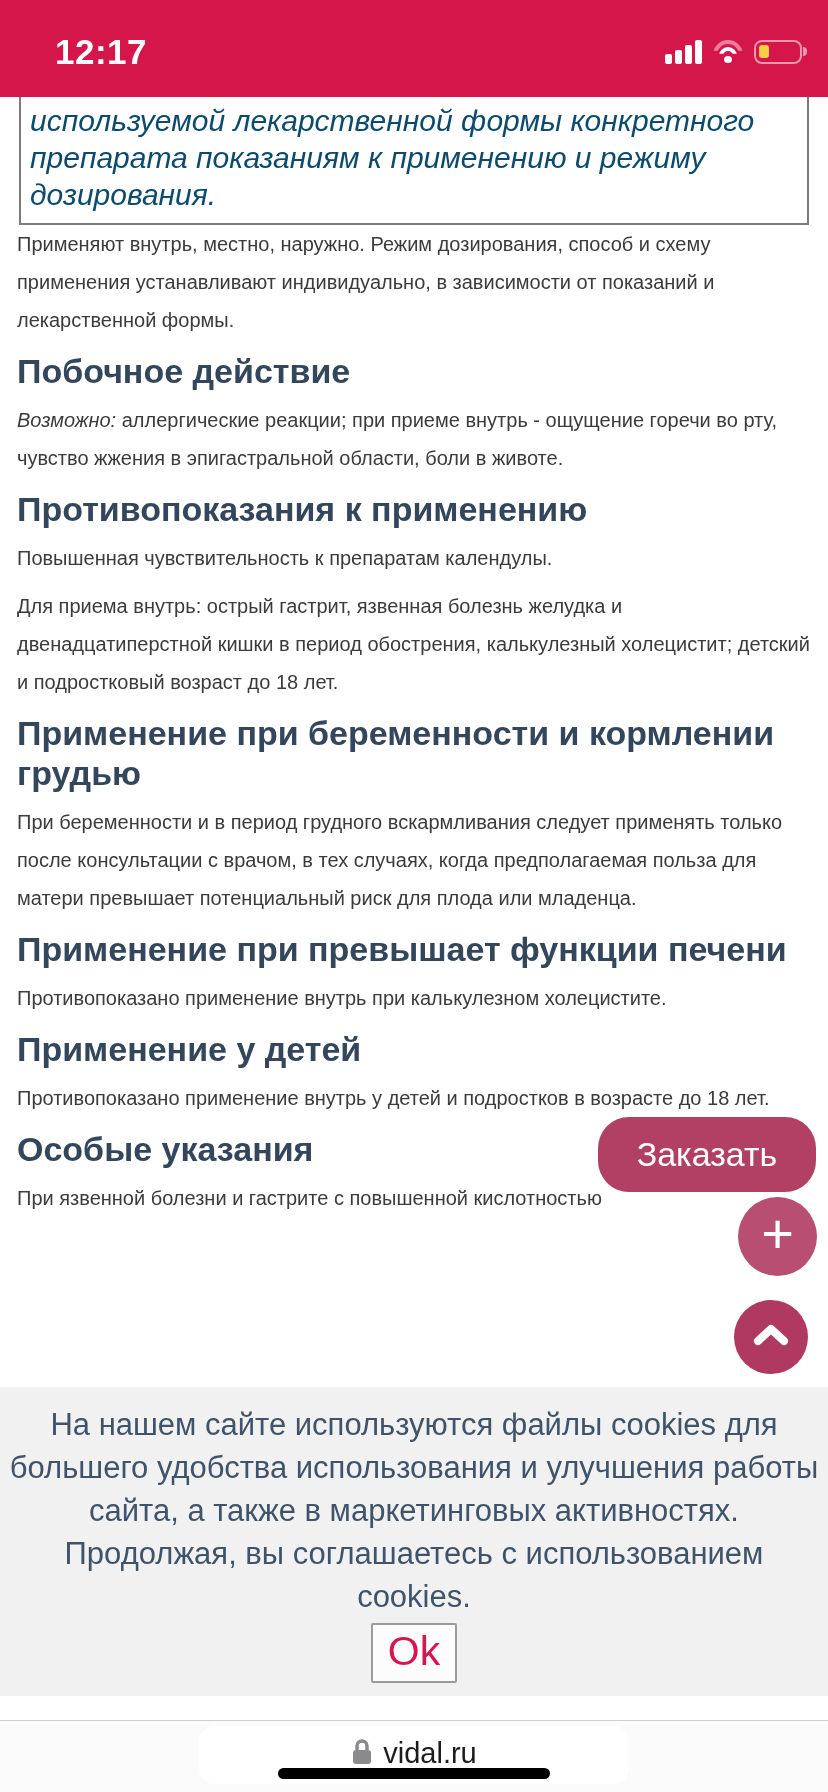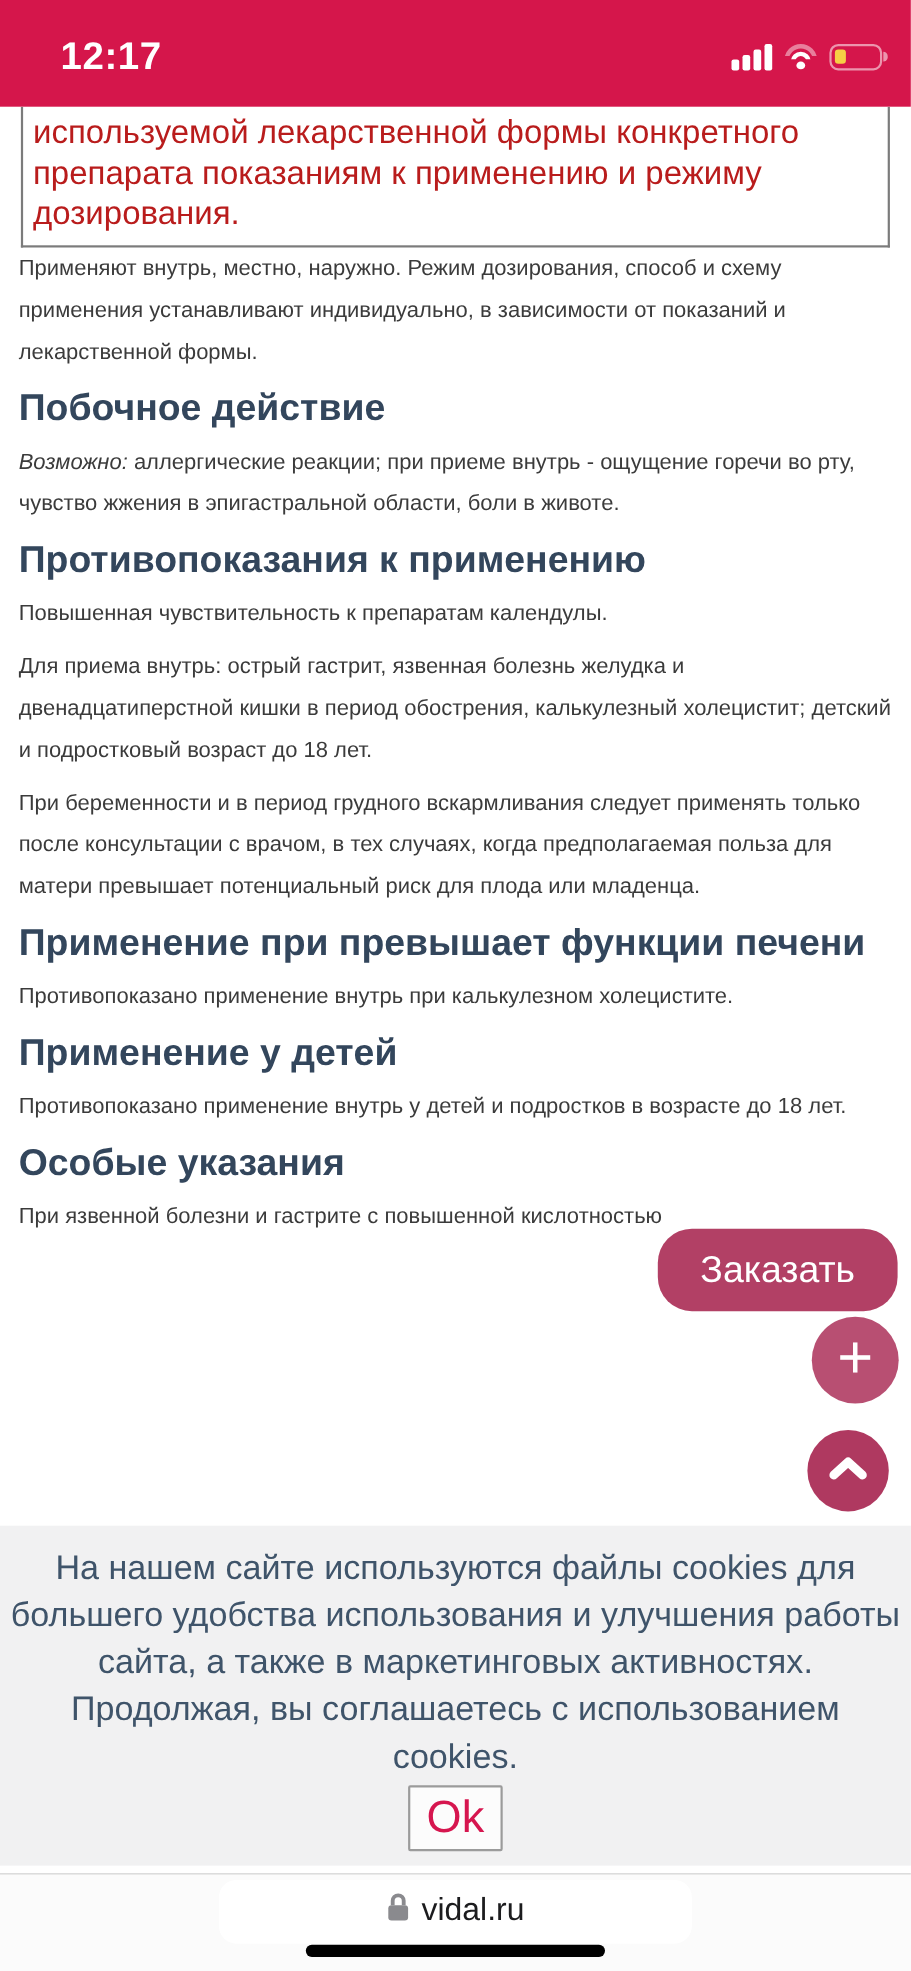--- a/index.html
+++ b/index.html
@@ -39,21 +39,21 @@
   .battery:after { content:""; position:absolute; right:-7px; top:5px;
     width:4px; height:9px; background:rgba(255,255,255,.55);
     border-radius:0 4px 4px 0; }
 
   
   .content { position:absolute; top:97px; left:0; right:0; bottom:0;
     padding:0 17px; overflow:hidden; }
   .disclaimer {
     margin:0 2px; border:2px solid #7b7b7b; border-top:none;
     padding:5px 9px 10px 9px;
-    font-size:30px; line-height:37px; color:#b91c1c;
+    font-style:italic; font-size:30px; line-height:37px; color:#0c4a6e;
   }
   .intro { margin-top:14px; }
   p.body-text { font-size:20px; line-height:38px; color:#3b3b3b; margin:0 0 10px; }
   h2.section-h { font-size:34px; line-height:40px; font-weight:700;
     color:var(--heading,#33465c); margin:12px 0 10px; }
   .lead-italic { font-style:italic; }
 
   
   .order-pill {
     position:absolute; left:598px; top:1117px; width:218px; height:75px;
@@ -77,21 +77,21 @@
   }
   .cookie-text { font-size:31px; line-height:43px; color:#3f546a; }
   .ok-button {
     margin-top:5px; display:inline-block; background:#fcfcfc;
     border:2px solid #9b9b9b; border-radius:2px; color:#d6164f;
     font-size:41px; font-family:inherit; padding:2px 15px 5px; line-height:1.2;
   }
 
   
   .browser-bar {
-    position:absolute; left:0; right:0; bottom:0; height:89px;
+    position:absolute; left:0; right:0; bottom:0; height:72px;
     background:#fbfbfb; border-top:1px solid #cfcfcf; z-index:6;
   }
   .url-pill { position:absolute; left:50%; top:5px; transform:translateX(-50%);
     width:430px; height:58px; background:#ffffff; border-radius:16px; }
   .url-row { position:absolute; left:0; right:0; top:16px;
     display:flex; align-items:center; justify-content:center; gap:10px; }
   .url-text { font-size:29px; color:#1c1c1e; }
   .home-indicator { position:absolute; left:50%; bottom:13px;
     transform:translateX(-50%); width:272px; height:11px;
     background:#000; border-radius:6px; }
@@ -129,20 +129,21 @@
 
     <p class="body-text intro">Применяют внутрь, местно, наружно. Режим дозирования, способ и схему применения устанавливают индивидуально, в зависимости от показаний и лекарственной формы.</p>
 
     <h2 class="section-h">Побочное действие</h2>
     <p class="body-text"><span class="lead-italic">Возможно:</span><span> аллергические реакции; при приеме внутрь - ощущение горечи во рту, чувство жжения в эпигастральной области, боли в животе.</span></p>
 
     <h2 class="section-h">Противопоказания к применению</h2>
     <p class="body-text">Повышенная чувствительность к препаратам календулы.</p>
     <p class="body-text">Для приема внутрь: острый гастрит, язвенная болезнь желудка и двенадцатиперстной кишки в период обострения, калькулезный холецистит; детский и подростковый возраст до 18 лет.</p>
 
+    <h2 class="section-h">Применение при беременности и кормлении грудью</h2>
     <p class="body-text">При беременности и в период грудного вскармливания следует применять только после консультации с врачом, в тех случаях, когда предполагаемая польза для матери превышает потенциальный риск для плода или младенца.</p>
 
     <h2 class="section-h">Применение при превышает функции печени</h2>
     <p class="body-text">Противопоказано применение внутрь при калькулезном холецистите.</p>
 
     <h2 class="section-h">Применение у детей</h2>
     <p class="body-text">Противопоказано применение внутрь у детей и подростков в возрасте до 18 лет.</p>
 
     <h2 class="section-h">Особые указания</h2>
     <p class="body-text">При язвенной болезни и гастрите с повышенной кислотностью</p>

